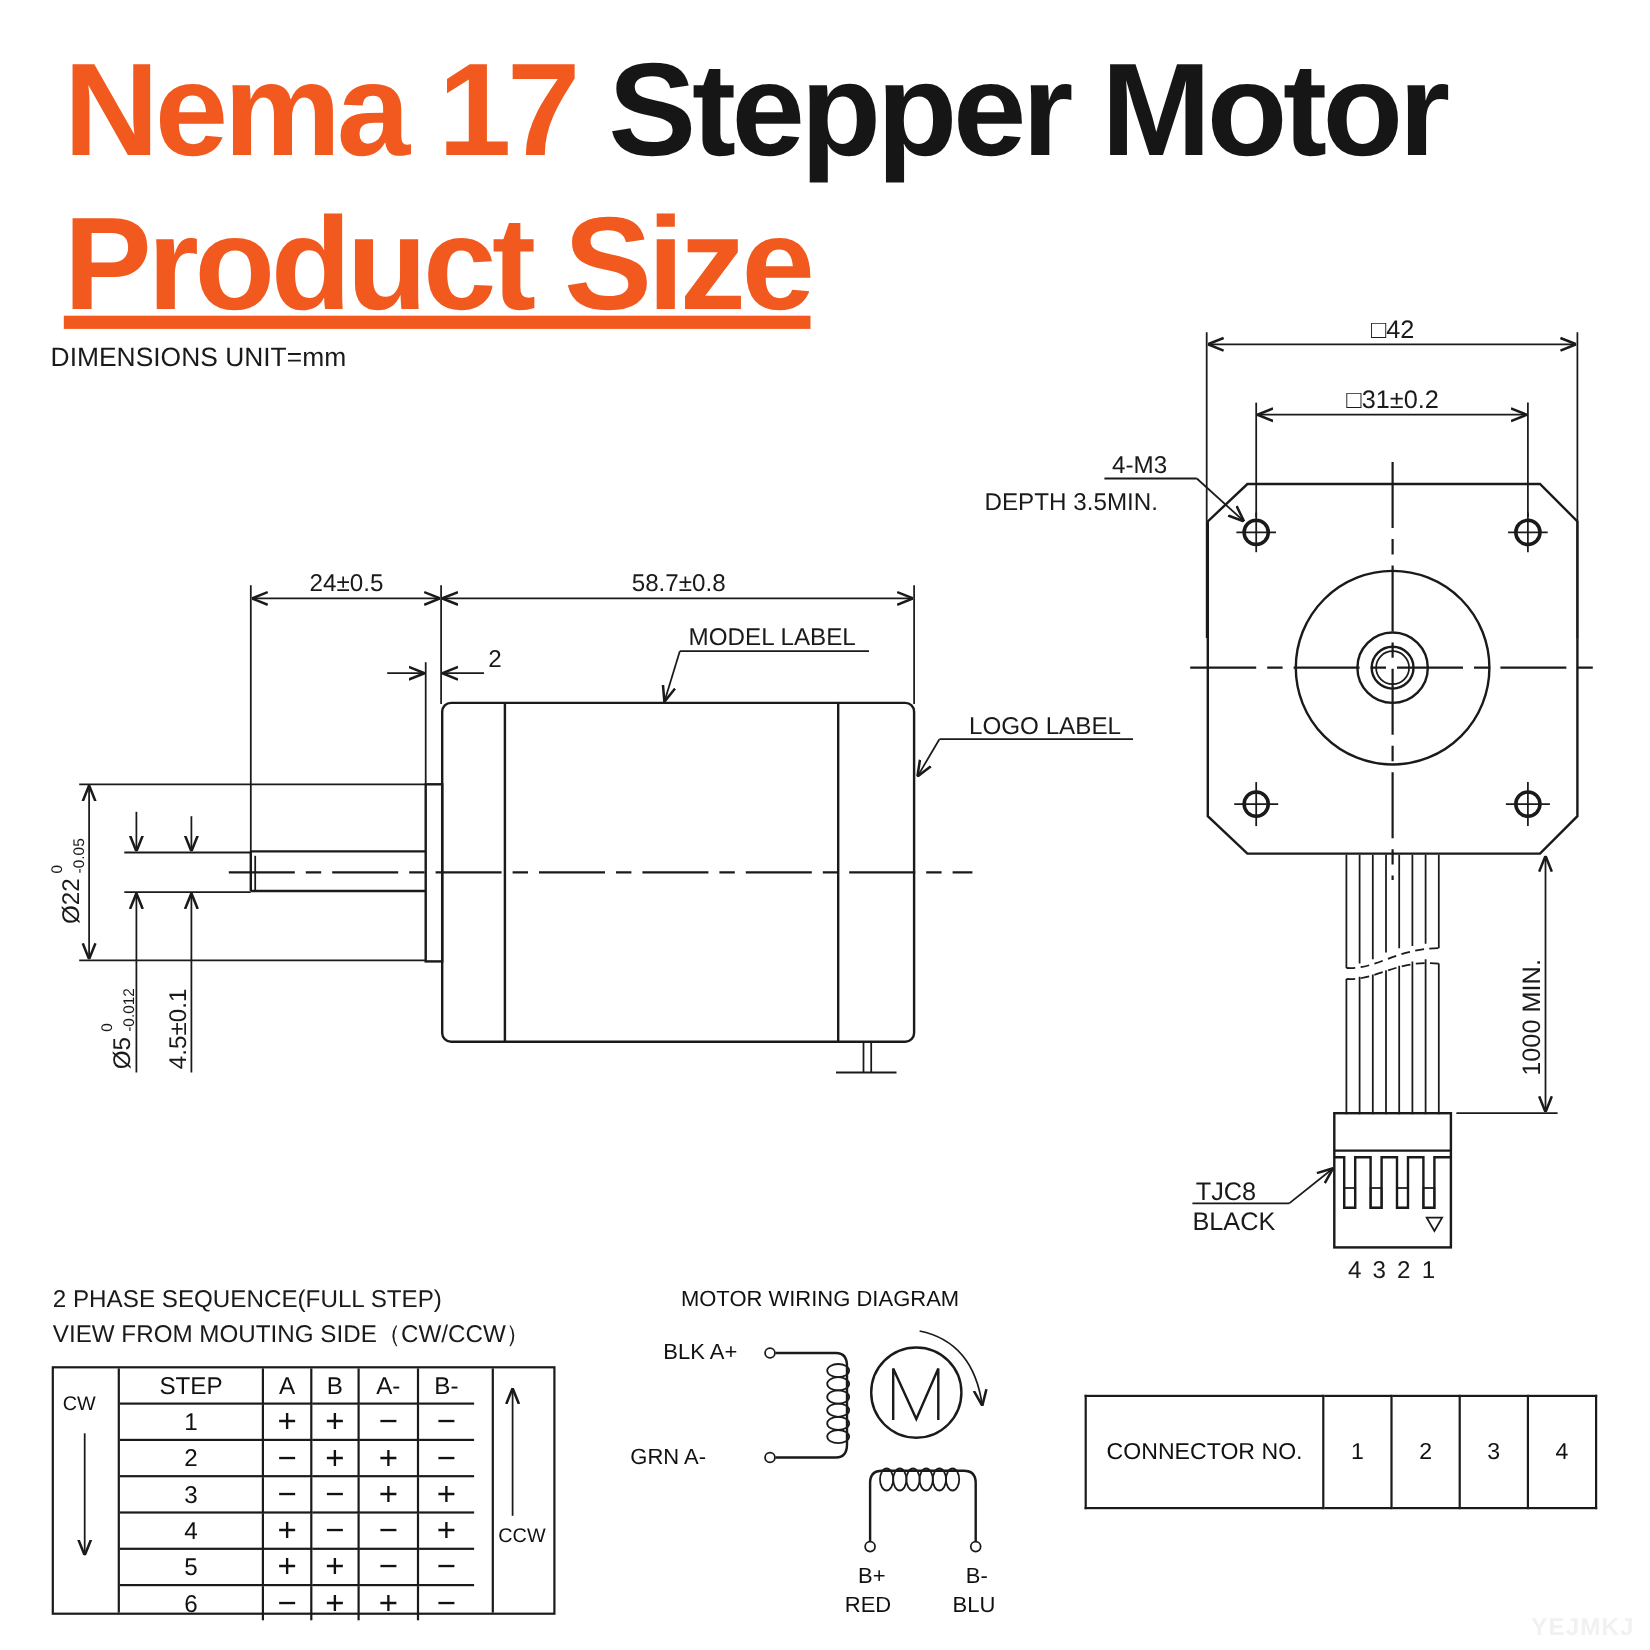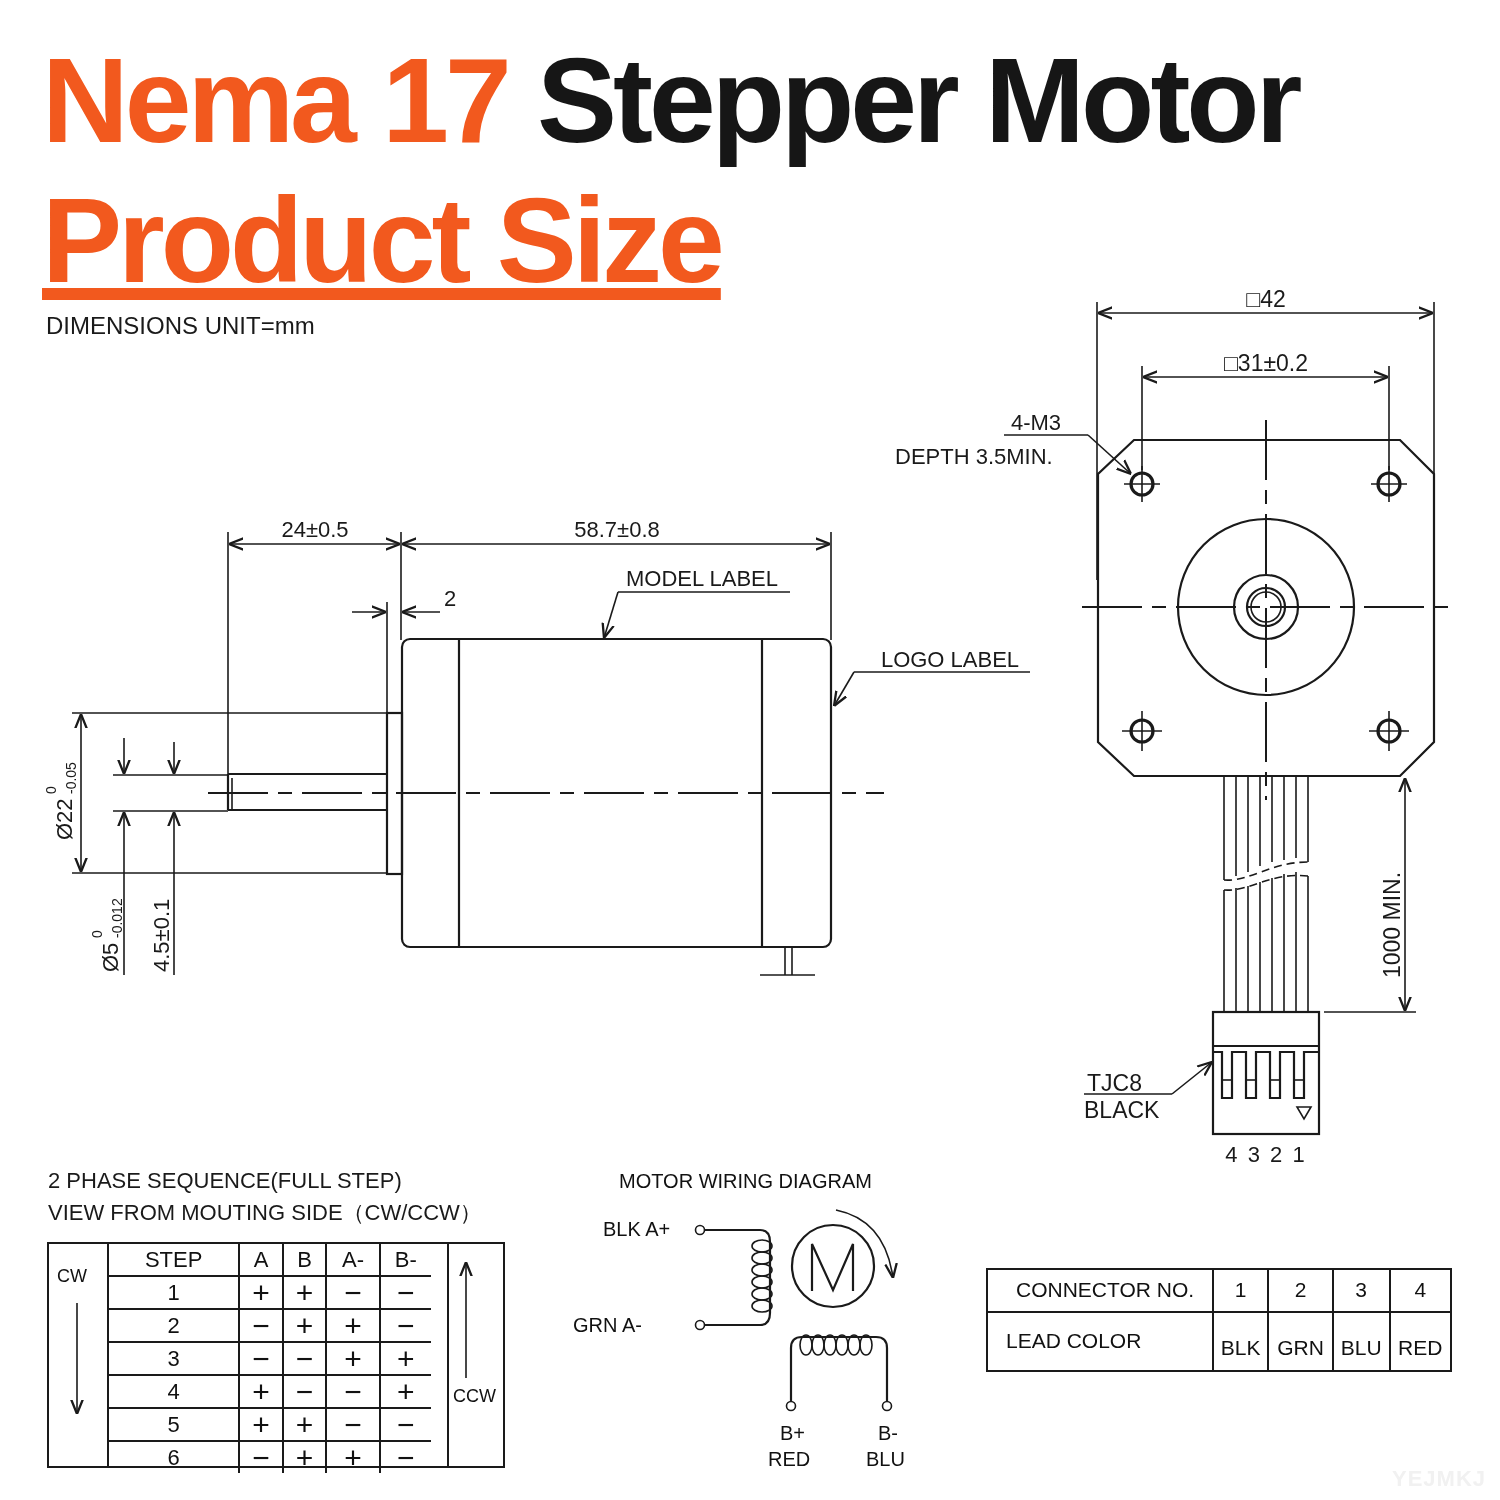--- a/index.html
+++ b/index.html
@@ -1,17 +1,17 @@
 <!DOCTYPE html>
 <html><head>
 <meta charset="utf-8">
 <style>
   html, body { margin: 0; padding: 0; background: #ffffff; }
   body { width: 1500px; height: 1500px; position: relative; overflow: hidden; font-family: "Liberation Sans", "DejaVu Sans", sans-serif; color: #111; }
-  .title { position: absolute; font-family: "Liberation Sans", sans-serif; font-weight: 700; letter-spacing: -4px; line-height: 1; white-space: nowrap; }
+  .title { position: absolute; font-family: "Liberation Sans", sans-serif; font-weight: 700; letter-spacing: -4px; line-height: 1; white-space: nowrap; margin-left: 16px; }
   .title-line1 { left: 42px; top: 40px; font-size: 120px; }
   .title-line2 { left: 42px; top: 180px; font-size: 120px; text-decoration: underline; }
   .orange { color: #f2591e; }
   .black { color: #161616; }
   .units { position: absolute; left: 46px; top: 312px; font-size: 24px; color: #1a1a1a; }
   svg.drawing { position: absolute; left: 0; top: 0; width: 1500px; height: 1500px; }
   svg text { font-family: "Liberation Sans", "DejaVu Sans", sans-serif; fill: #1a1a1a; }
   .ln { stroke: #1a1a1a; stroke-width: 2.2; fill: none; }
   .thin { stroke: #1a1a1a; stroke-width: 1.6; fill: none; }
   .thick { stroke: #1a1a1a; stroke-width: 3.2; fill: none; }
@@ -309,23 +309,16 @@
 
 <table class="conn">
   <tbody>
       <tr>
     <td class="hdr">CONNECTOR NO.</td>
     <td>1</td>
     <td>2</td>
     <td>3</td>
     <td>4</td>
   </tr>
-  <tr>
-    <td class="hdr">LEAD COLOR</td>
-    <td class="val">BLK</td>
-    <td class="val">GRN</td>
-    <td class="val">BLU</td>
-    <td class="val">RED</td>
-  </tr>
 </tbody>
   </table>
 
 <div class="watermark">YEJMKJ</div>
 
 </body></html>

